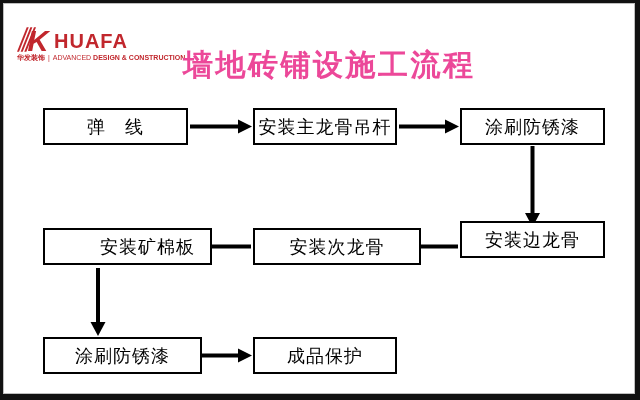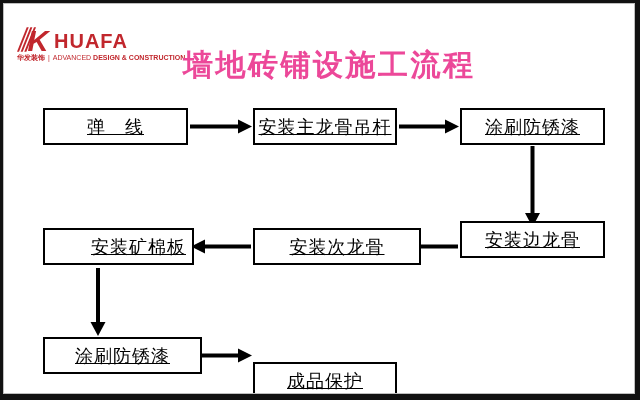--- a/index.html
+++ b/index.html
@@ -75,30 +75,29 @@
     border: 2px solid var(--line, #000);
     background: #fff;
     display: flex;
     align-items: center;
     justify-content: center;
     font-size: 18px;
     color: #000;
     letter-spacing: 1px;
     white-space: nowrap;
     z-index: 2;
-    text-decoration: underline;
   }
   #b1 { left: 43px;  top: 108px; width: 145px; }
   #b2 { left: 253px; top: 108px; width: 144px; }
   #b3 { left: 460px; top: 108px; width: 145px; }
   #b4 { left: 460px; top: 221px; width: 145px; }
   #b5 { left: 253px; top: 228px; width: 168px; }
-  #b6 { left: 43px;  top: 228px; width: 151px; padding-left: 40px; }
+  #b6 { left: 43px;  top: 228px; width: 169px; padding-left: 40px; }
   #b7 { left: 43px;  top: 337px; width: 159px; }
-  #b8 { left: 253px; top: 337px; width: 144px; margin-top: 25px; }
+  #b8 { left: 253px; top: 337px; width: 144px; }
   .arrows {
     position: absolute;
     inset: 0;
     width: 640px;
     height: 400px;
     z-index: 1;
     pointer-events: none;
   }
   .arrows line    { stroke: var(--arrow, #000); stroke-width: 4; }
   .arrows polygon { fill: var(--arrow, #000); }

